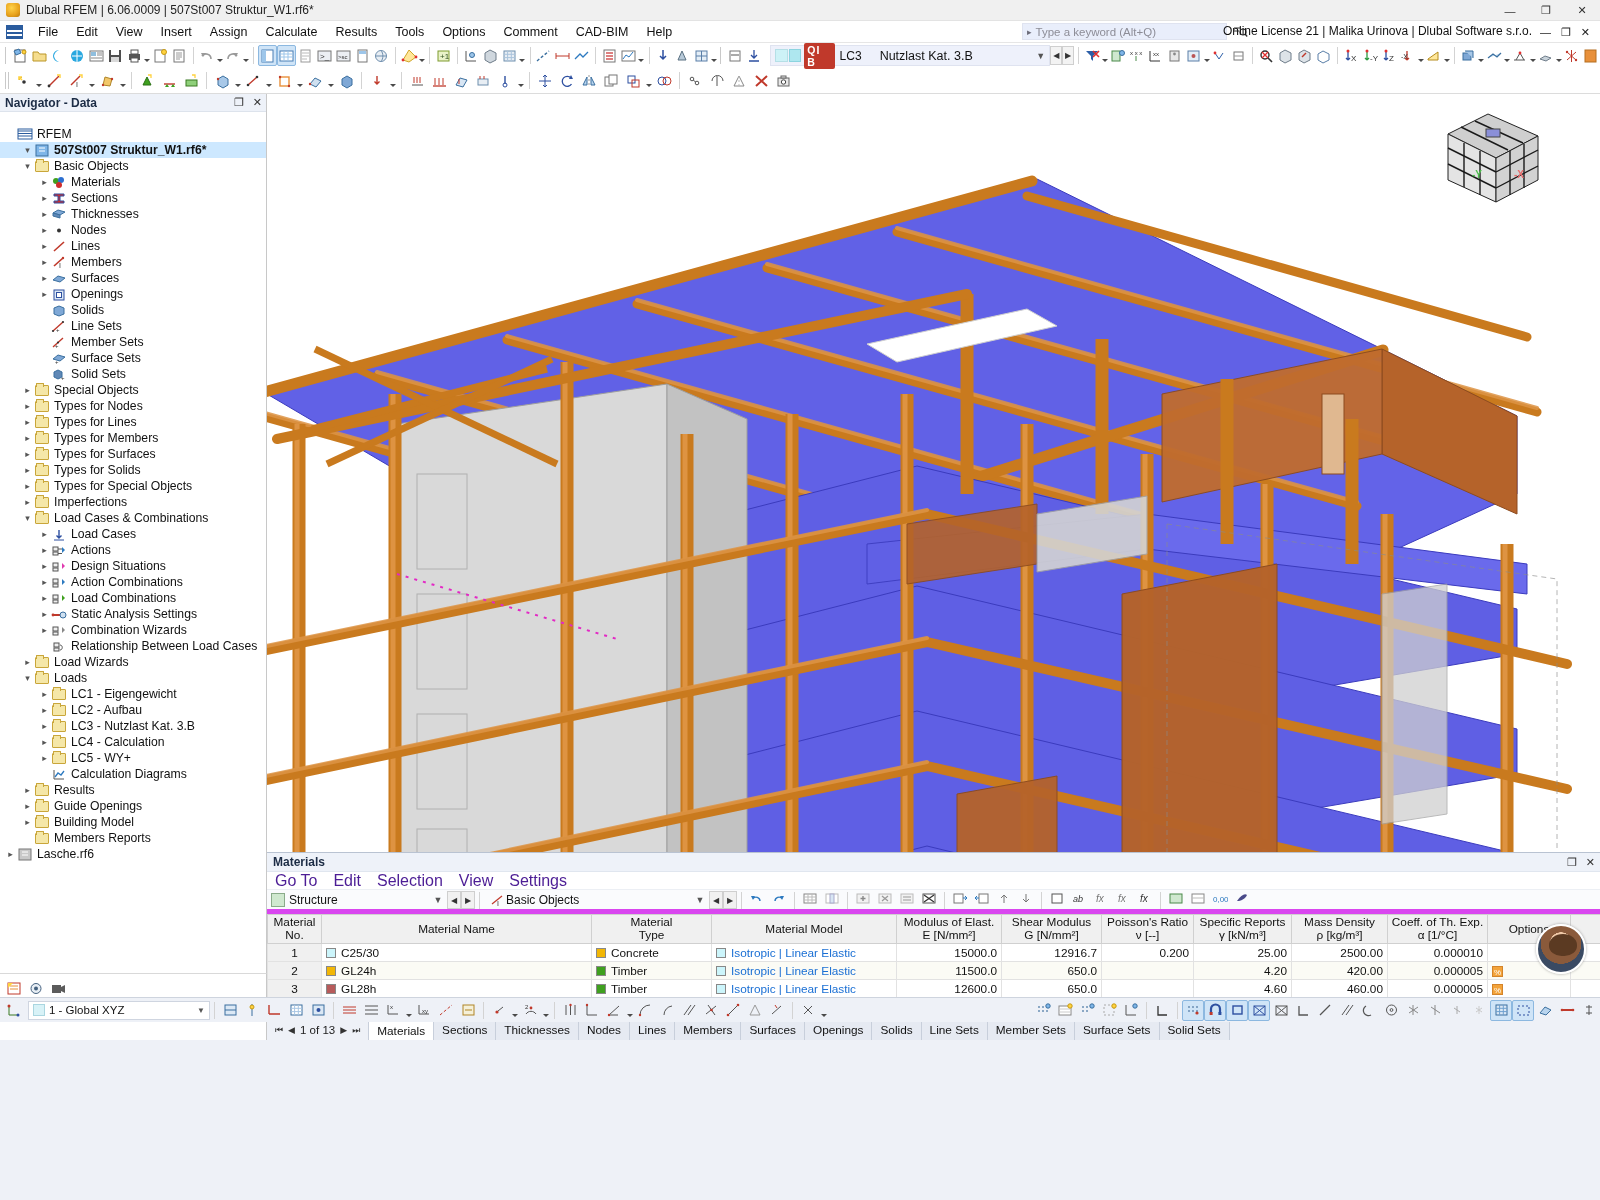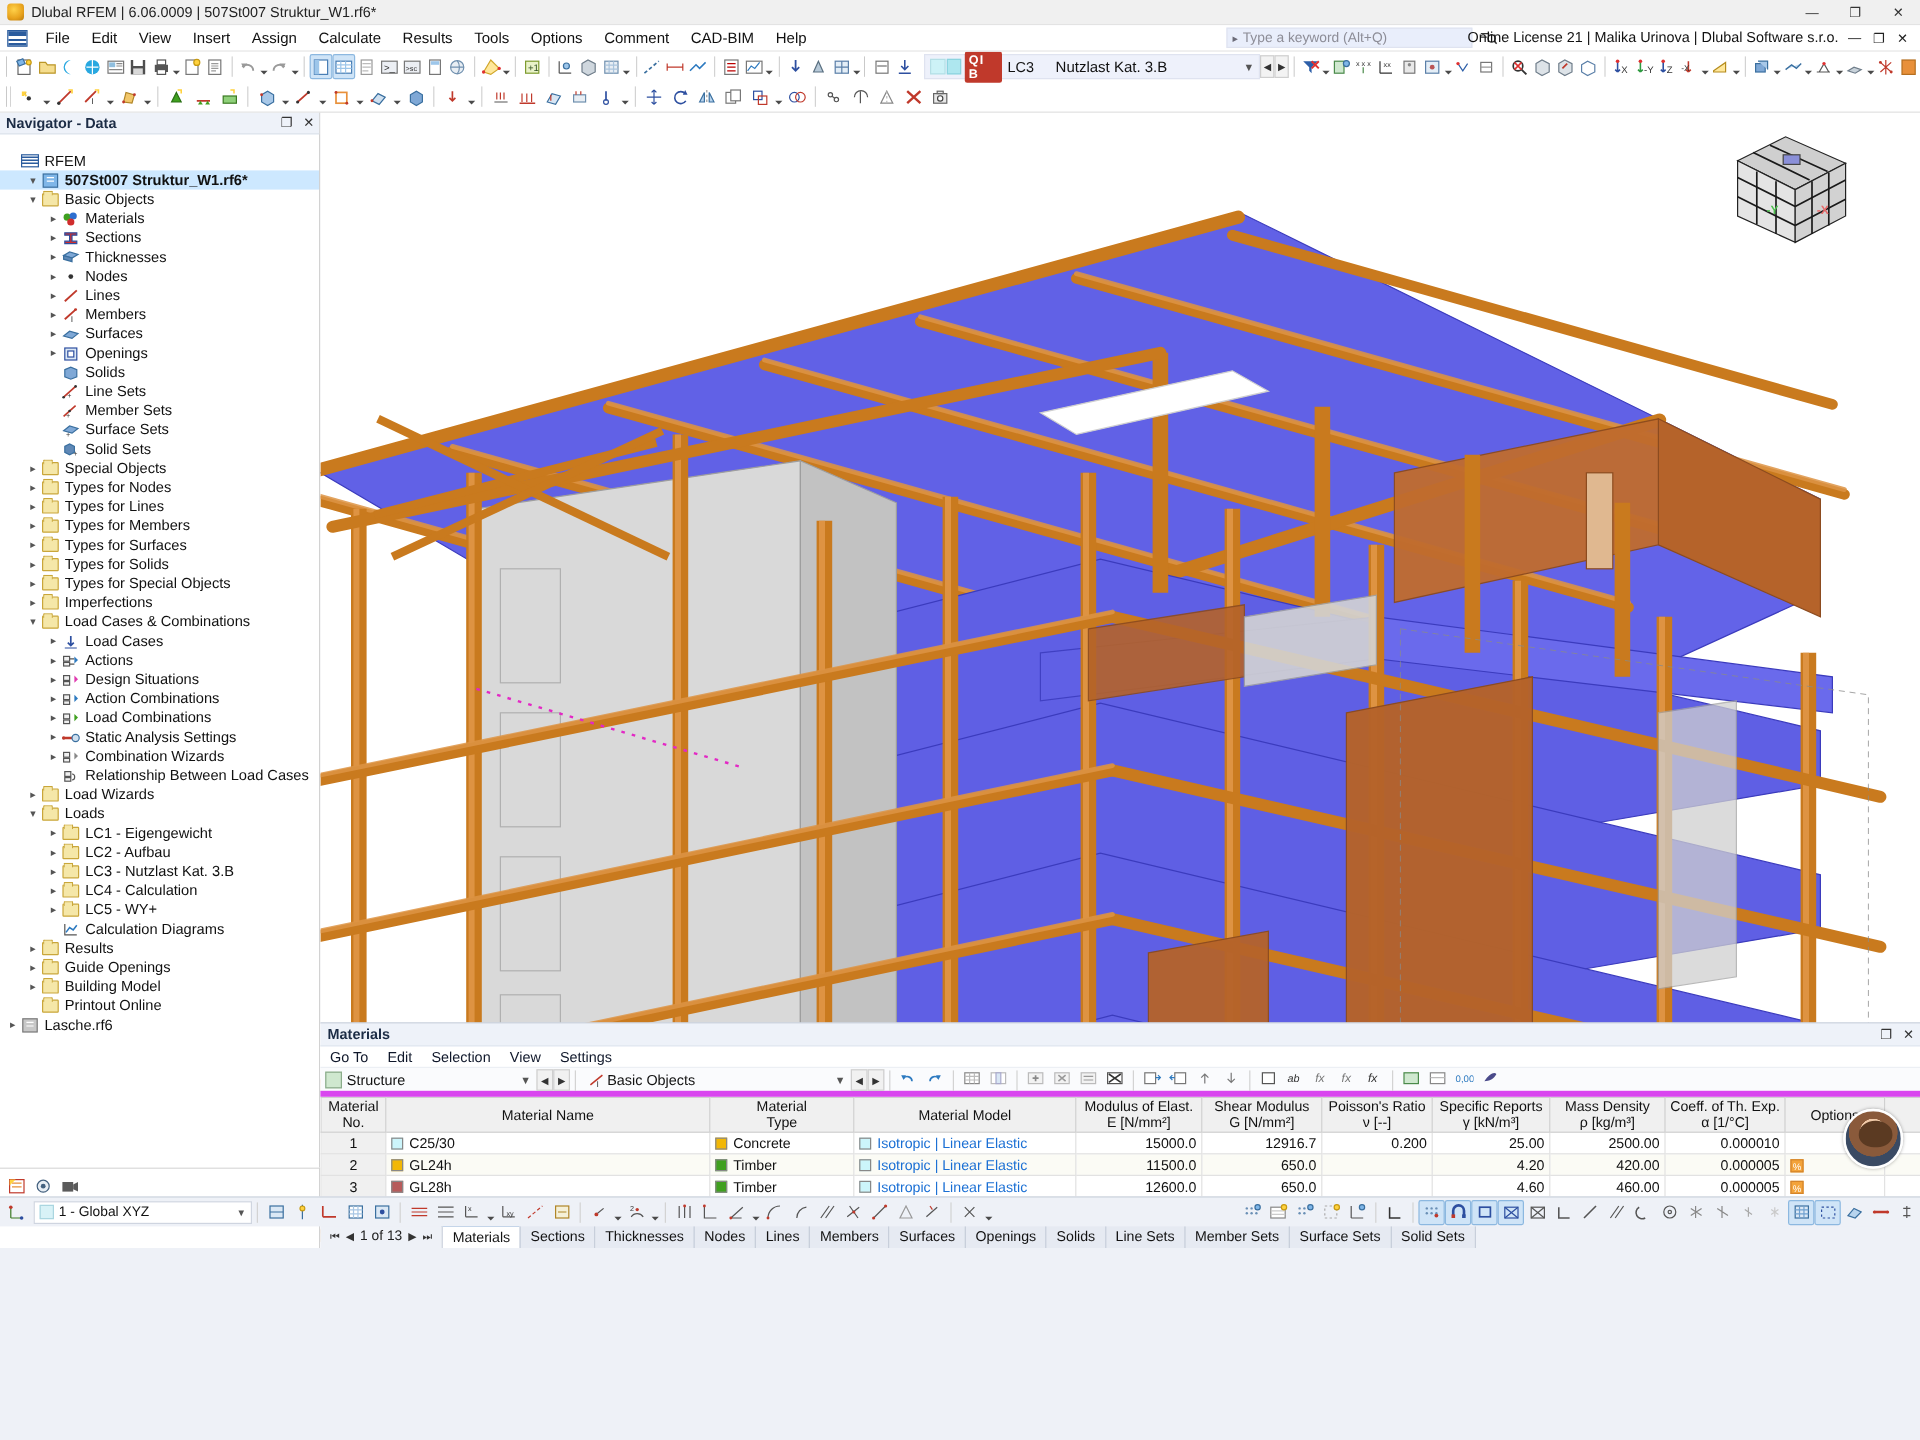--- a/index.html
+++ b/index.html
@@ -109,21 +109,21 @@
   
   .tablepanel{
     position:absolute; left:267px; right:0; bottom:0; height:188px;
     background:#ffffff; border-top:1px solid #b9c3d2; display:flex;flex-direction:column;
     z-index:5;
   }
   .tp-title{ height:19px;background:#eef2f9;display:flex;align-items:center;padding-left:6px;
     font-weight:bold;font-size:12px;color:#1c2c45;border-bottom:1px solid #e0e6ef;position:relative;}
   .tp-title .btns{ position:absolute;right:5px;display:flex;gap:9px;font-size:11px;color:#333;font-weight:normal;}
   .tp-menu{ height:18px;display:flex;align-items:center;gap:0px;border-bottom:1px solid #eceff4;background:#fff;}
-  .tp-menu .mi{ padding:1px 8px;font-size:12px;color:#0f172a; }
+  .tp-menu .mi{ padding:1px 8px;font-size:16px;color:#4c1d95; }
   .tp-tools{ height:24px;display:flex;align-items:flex-end;border-bottom:5px solid #d946ef;background:#fafbfd; }
   .tsel{ display:flex;align-items:center;height:19px;margin-left:4px; }
   .tsel .box{ width:14px;height:14px;background:#cfe8cf;border:1px solid #8aab8a;margin-right:4px;}
   .tsel .txt{ font-size:12px;width:140px;color:#111; }
   .tsel2 .txt{ width:185px; }
   .tnav{ width:14px;height:18px;background:#f1f1f1;border:1px solid #cfcfcf;display:flex;align-items:center;justify-content:center;font-size:8px;color:#333;}
 
   table.grid{ border-collapse:collapse; width:100%; table-layout:fixed; font-size:11.8px; }
   table.grid th{
     background:#f0f0f0; border:1px solid #d0d0d0; font-weight:normal; color:#111;
@@ -1239,21 +1239,21 @@
               <span class="folder"></span>
             </span>
             <span class="lbl">Building Model</span>
           </div>
           <div class="tr">
             <span style="width:21px"></span>
             <span class="exp none"></span>
             <span class="ic">
               <span class="folder"></span>
             </span>
-            <span class="lbl">Printout Online</span>
+            <span class="lbl">Members Reports</span>
           </div>
           <div class="tr">
             <span style="width:4px"></span>
             <span class="exp">▸</span>
             <span class="ic">
               <svg width="16" height="13">
                 <rect x="2" y="1" width="12" height="11" fill="#c8c8c8" stroke="#777"></rect>
                 <path d="M5 4h6M5 7h6" stroke="#fff"></path>
               </svg>
             </span>

